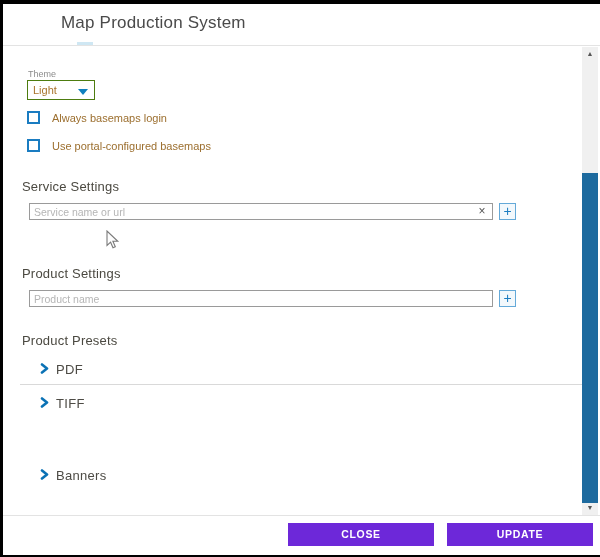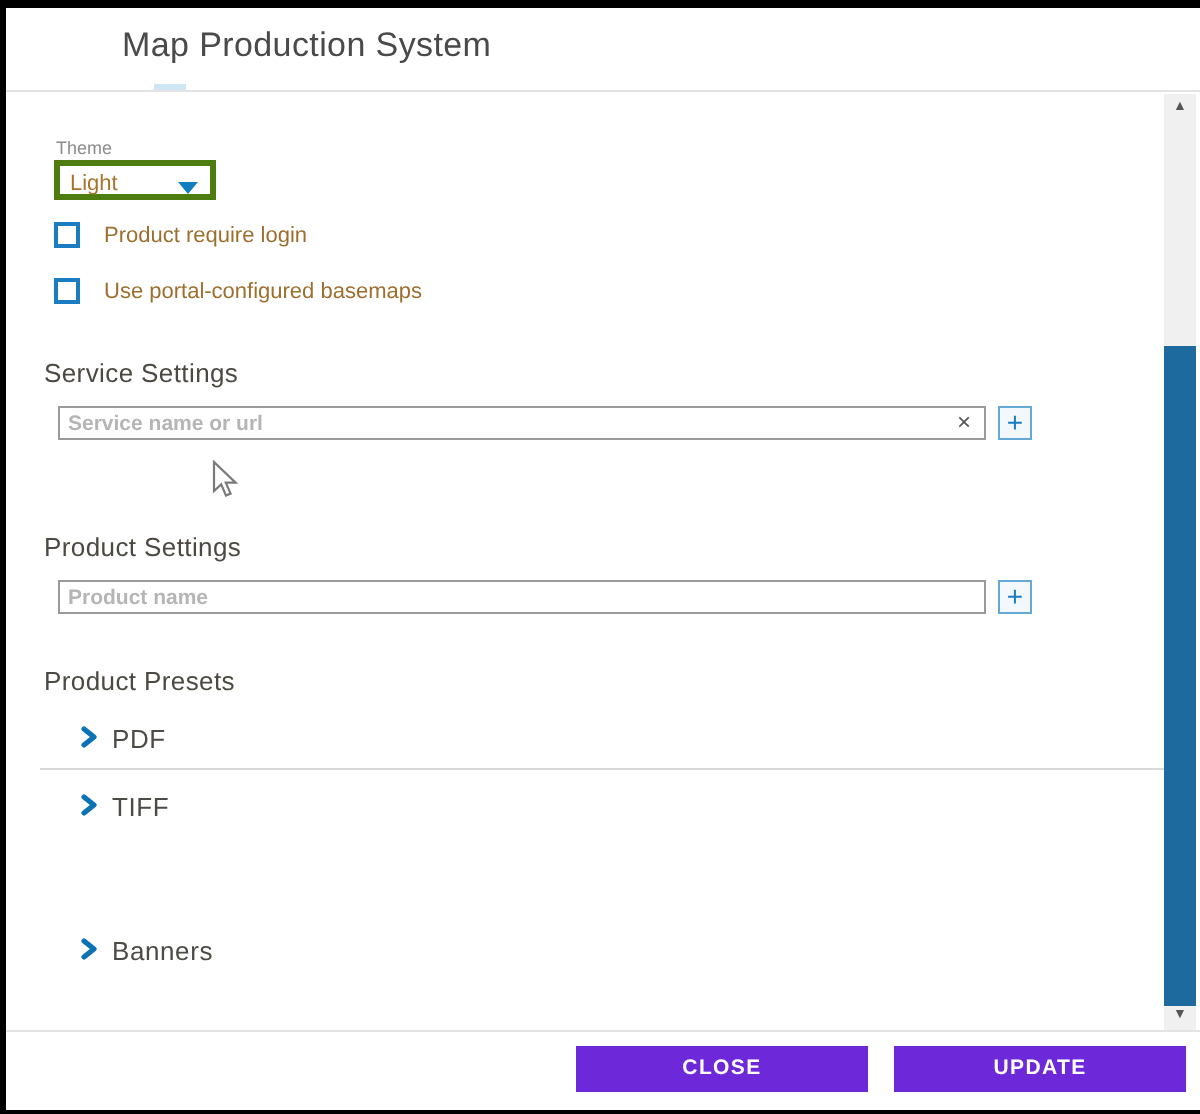--- a/index.html
+++ b/index.html
@@ -17,22 +17,22 @@
   .dialog-title {
     position:absolute; left:25px; top:9px;
     font-size:17px; font-weight:500; color:#4a4a4a; letter-spacing:.2px;margin-left:33px;
   }
   .scroll-remnant { position:absolute; left:74px; top:38px; width:16px; height:3px; background:#cfe7f3; }
   
   .content { position:absolute; left:0; top:43px; width:582px; height:468px; background:#fff; }
   
   .theme-label { position:absolute; left:25px; top:22px; font-size:9px; color:#8c8c8c; }
   .theme-select {
-    position:absolute; left:24px; top:33px; width:81px; height:20px;
-    border:3px solid #4d7c0f; background:#fff; cursor:pointer;
+    position:absolute; left:24px; top:33px; width:68px; height:20px;
+    border:1px solid #4d7c0f; background:#fff; cursor:pointer;
   }
   .theme-select .value {
     position:absolute; left:5px; top:3px; font-size:11px; color:#a9732c;
   }
   .caret-down {
     position:absolute; right:6px; top:8px; width:0; height:0;
     border-left:5px solid transparent; border-right:5px solid transparent;
     border-top:6px solid #0f7fbe;
   }
   
@@ -47,21 +47,21 @@
   
   .section-heading { position:absolute; left:19px; font-size:13px; font-weight:500; color:#4b4941; letter-spacing:.2px; }
   .h-service { top:132px; }
   .h-product { top:219px;text-align:center; }
   .h-export  { top:286px; }
   .h-message { top:391px; }
   
   .text-input {
     position:absolute; left:26px; width:464px; height:17px;
     border:1px solid #9a9a9a; background:#fff; font-family:"Liberation Sans", sans-serif;
-    font-size:10.5px; color:#555; padding:0 18px 0 4px; outline:none;font-weight:bold;
+    font-size:10.5px; color:#555; padding:0 18px 0 4px; outline:none;
   }
   .text-input::placeholder { color:#b5b5b5; opacity:1; }
   .in-service { top:156px; }
   .in-product { top:243px; }
   .clear-icon {
     position:absolute; left:472px; top:158px; width:14px; height:14px;
     font-size:12px; line-height:13px; text-align:center; color:#555; cursor:pointer;
   }
   .add-btn {
     position:absolute; left:496px; width:17px; height:17px;
@@ -121,21 +121,21 @@
   <div class="content">
 
     <div class="theme-label">Theme</div>
     <div class="theme-select">
       <span class="value">Light</span>
       <span class="caret-down"></span>
     </div>
 
     <div class="check-row r1">
       <span class="checkbox"></span>
-      <span class="check-label">Product require login</span>
+      <span class="check-label">Always basemaps login</span>
     </div>
     <div class="check-row r2">
       <span class="checkbox"></span>
       <span class="check-label">Use portal-configured basemaps</span>
     </div>
 
     <div class="section-heading h-service">Service Settings</div>
     <input class="text-input in-service" placeholder="Service name or url" style="">
     <span class="clear-icon">×</span>
     <span class="add-btn add-service">+</span>

